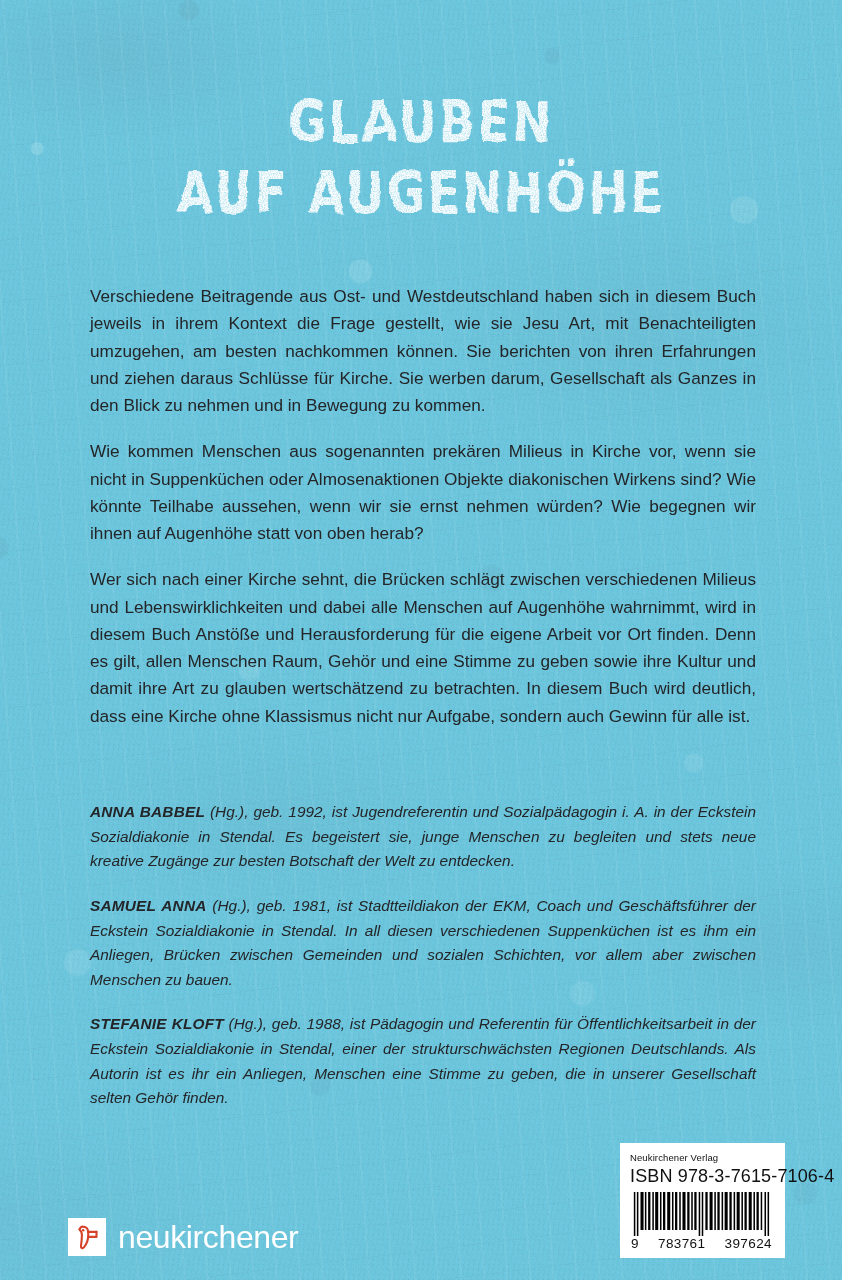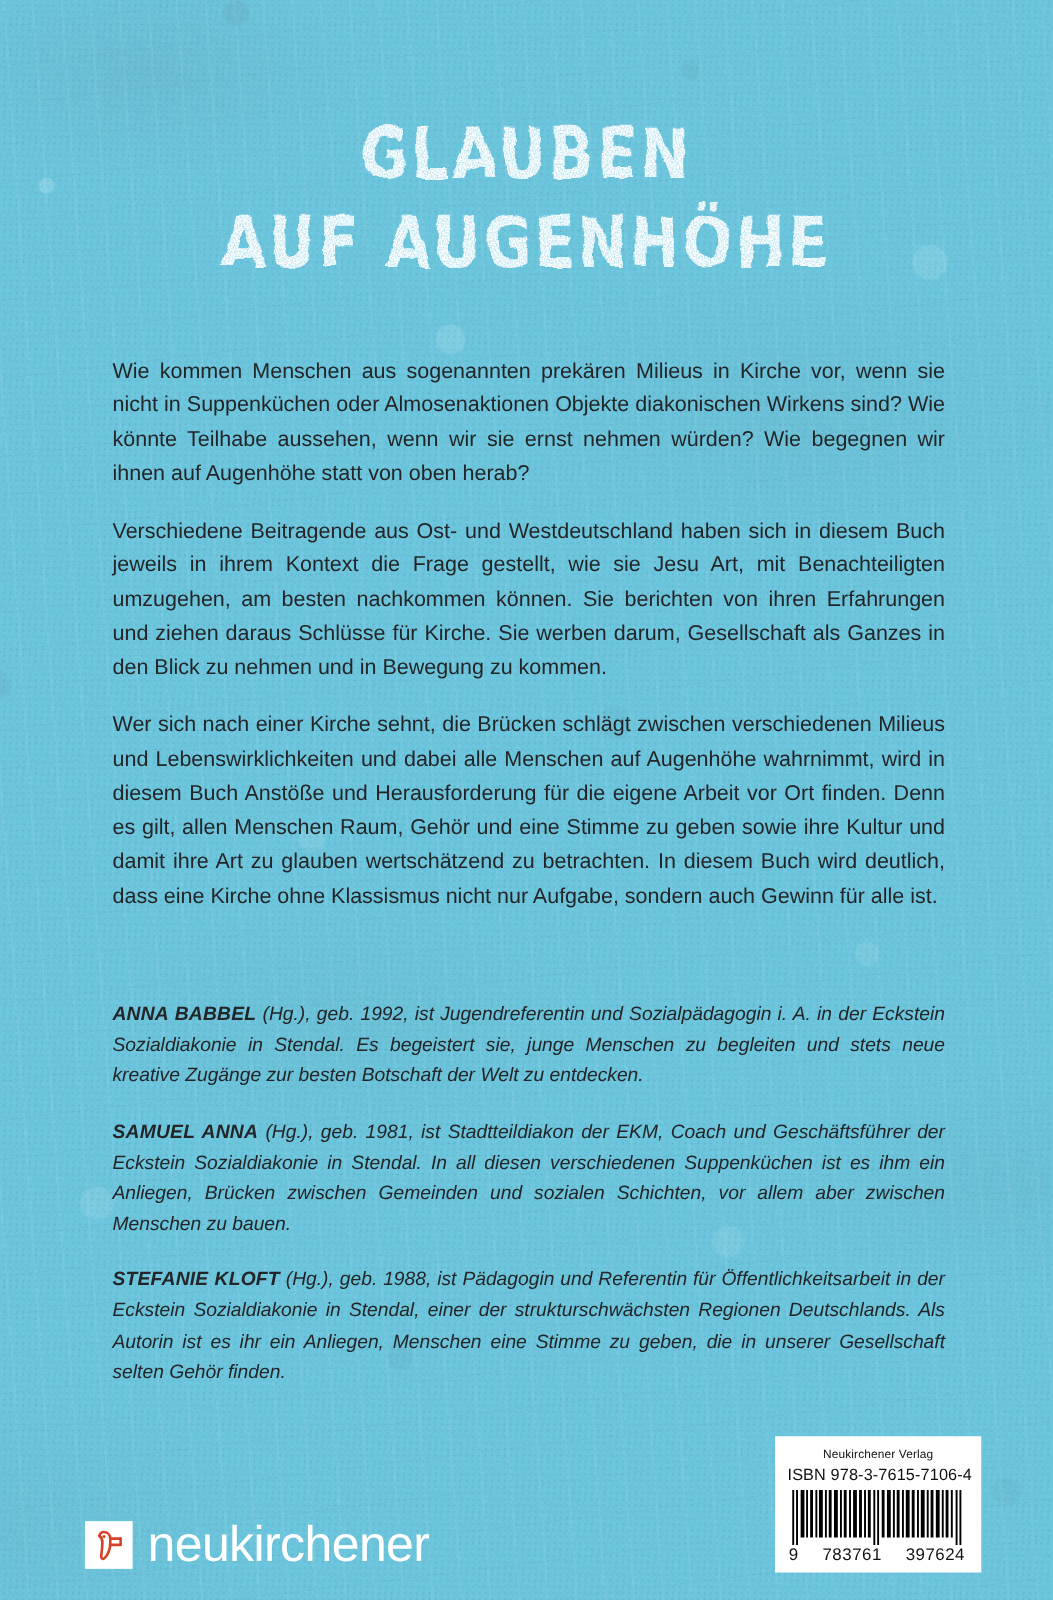--- a/index.html
+++ b/index.html
@@ -158,46 +158,45 @@
   }
   .logo-mark {
     width: 38px;
     height: 38px;
     background: #ffffff;
     display: block;
     flex: 0 0 auto;
   }
   .logo-word {
     color: #ffffff;
-    font-size: 40px;
+    font-size: 32px;
     font-weight: normal;
     letter-spacing: -.012em;
     line-height: 1;
     font-family: "Liberation Sans", sans-serif;
   }
 
   
   .isbn-block {
     position: absolute;
     right: 57px;
     bottom: 22px;
     width: 165px;
     background: #ffffff;
     padding: 9px 10px 8px 10px;
-    text-align: center;
   }
   .isbn-publisher {
     font-size: 9.5px;
     color: #111;
     letter-spacing: .012em;
     line-height: 1.25;
     margin-bottom: 2px;
   }
   .isbn-number {
-    font-size: 13px;
+    font-size: 18px;
     color: #111;
     letter-spacing: .008em;
     line-height: 1.2;
     margin-bottom: 4px;
     white-space: nowrap;
   }
   .barcode-wrap { position: relative; width: 100%; }
   .barcode {
     width: 100%;
     height: 44px;
@@ -244,22 +243,22 @@
   <div class="tex tex-d"></div>
 
   <div class="content">
 
     <div class="title-block">
       <span class="title-line title-line-1">GLAUBEN</span>
       <span class="title-line title-line-2">AUF AUGENHÖHE</span>
     </div>
 
     <div class="body-block">
+      <p class="para">Verschiedene Beitragende aus Ost- und Westdeutschland haben sich in diesem Buch jeweils in ihrem Kontext die Frage gestellt, wie sie Jesu Art, mit Benachteiligten umzugehen, am besten nachkommen können. Sie berichten von ihren Erfahrungen und ziehen daraus Schlüsse für Kirche. Sie werben darum, Gesellschaft als Ganzes in den Blick zu nehmen und in Bewegung zu kommen.</p>
       <p class="para">Wie kommen Menschen aus sogenannten prekären Milieus in Kirche vor, wenn sie nicht in Suppenküchen oder Almosenaktionen Objekte diakonischen Wirkens sind? Wie könnte Teilhabe aussehen, wenn wir sie ernst nehmen würden? Wie begegnen wir ihnen auf Augenhöhe statt von oben herab?</p>
-      <p class="para">Verschiedene Beitragende aus Ost- und Westdeutschland haben sich in diesem Buch jeweils in ihrem Kontext die Frage gestellt, wie sie Jesu Art, mit Benachteiligten umzugehen, am besten nachkommen können. Sie berichten von ihren Erfahrungen und ziehen daraus Schlüsse für Kirche. Sie werben darum, Gesellschaft als Ganzes in den Blick zu nehmen und in Bewegung zu kommen.</p>
       <p class="para">Wer sich nach einer Kirche sehnt, die Brücken schlägt zwischen verschiedenen Milieus und Lebenswirklichkeiten und dabei alle Menschen auf Augenhöhe wahrnimmt, wird in diesem Buch Anstöße und Herausforderung für die eigene Arbeit vor Ort finden. Denn es gilt, allen Menschen Raum, Gehör und eine Stimme zu geben sowie  ihre Kultur und damit ihre Art zu glauben wertschätzend zu betrachten. In diesem Buch wird deutlich, dass eine Kirche ohne Klassismus nicht nur Aufgabe, sondern auch Gewinn für alle ist.</p>
     </div>
 
     <div class="bios-block">
       <p class="bio">
         <span class="bio-name">ANNA BABBEL</span><span> (Hg.), geb. 1992, ist Jugendreferentin und Sozialpädagogin i. A. in der Eckstein Sozialdiakonie in Stendal. Es begeistert sie, junge Menschen zu begleiten und stets neue kreative Zugänge zur besten Botschaft der Welt zu entdecken.</span>
       </p>
       <p class="bio">
         <span class="bio-name">SAMUEL ANNA</span><span> (Hg.), geb. 1981, ist Stadtteildiakon der EKM, Coach und Geschäftsführer der Eckstein Sozialdiakonie in Stendal. In all diesen verschiedenen Suppenküchen ist es ihm ein Anliegen, Brücken zwischen Gemeinden und sozialen Schichten, vor allem aber zwischen Menschen zu bauen.</span>
       </p>

